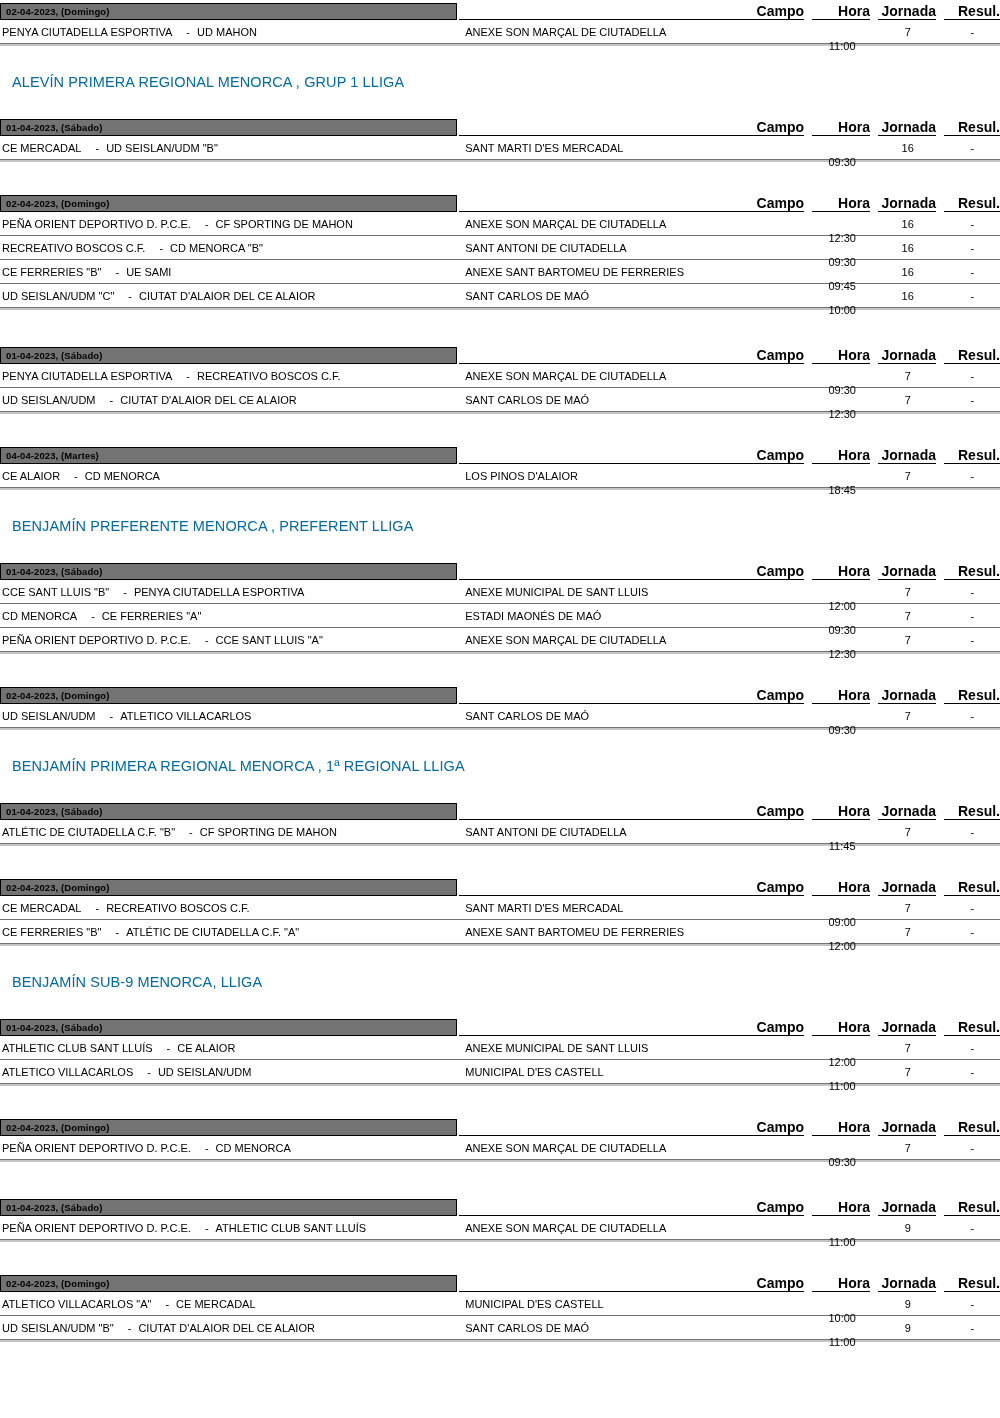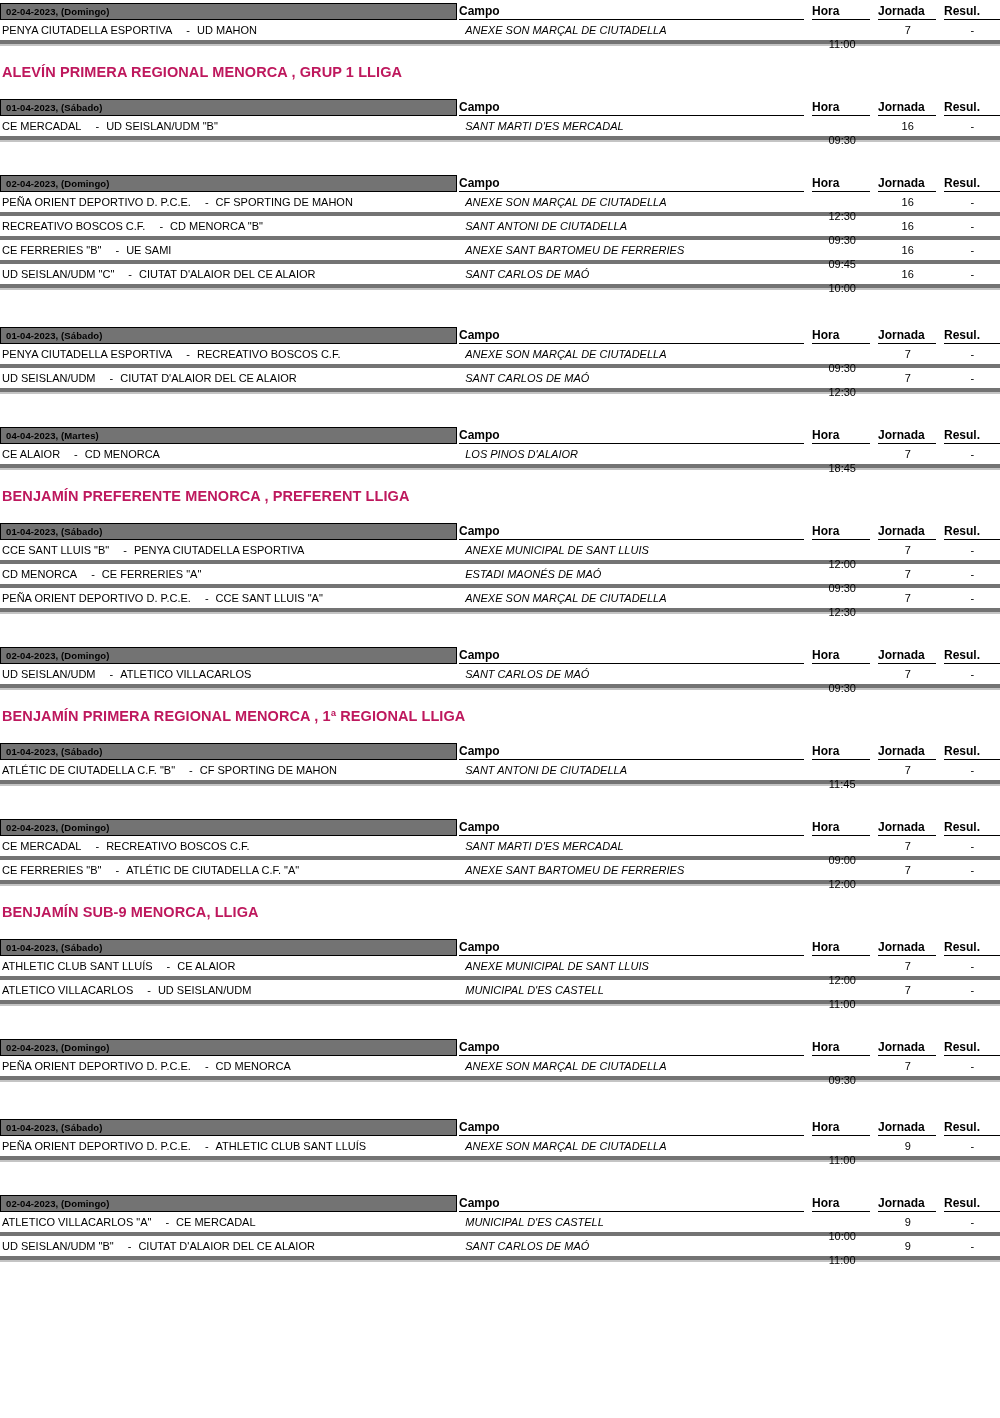--- a/index.html
+++ b/index.html
@@ -17,25 +17,25 @@
   }
 
   .page {
     width: 1000px;
     position: relative;
   }
 
   
   .comp-heading {
     font-size: 14.5px;
-    font-weight: bold;
+    font-weight: normal;
     letter-spacing: 0.1px;
-    color: #be185d;
+    color: #0369a1;
     padding: 0 0 0 2px;
-    margin: 0;
+    margin: 10px;
     white-space: nowrap;
   }
 
   
   .day-block {
     width: 1000px;
     position: relative;
   }
 
   
@@ -59,39 +59,39 @@
     white-space: nowrap;
   }
   .col-captions {
     flex: 1 1 auto;
     display: flex;
     align-items: flex-end;
     height: 17px;
     padding-left: 2px;
   }
   .cap {
-    font-size: 12px;
+    font-size: 14px;
     font-weight: bold;
-    text-align: left;
+    text-align: right;
     border-bottom: 1.2px solid #000;
     padding-bottom: 2px;
     line-height: 11px;
   }
   .cap-campo   { width: 345px; }
   .cap-hora    { width: 58px; margin-left: 8px; }
   .cap-jornada { width: 58px; margin-left: 8px; }
   .cap-resul   { width: 56px; margin-left: 8px; }
 
   
   .match-row {
     display: flex;
     align-items: center;
     width: 1000px;
     height: 24px;
-    border-bottom: 4px solid #737373;
+    border-bottom: 1px solid #737373;
     font-size: 11px;
   }
   .m-teams {
     width: 465px;
     display: flex;
     align-items: baseline;
     white-space: nowrap;
     overflow: hidden;
     padding-left: 2px;
   }
@@ -100,21 +100,20 @@
     padding: 0 7px 0 14px;
     color: #000;
   }
   .m-visit { }
   .m-campo {
     width: 345px;
     margin-left: 2px;
     white-space: nowrap;
     overflow: hidden;
     padding-left: 2px;
-    font-style: italic;
   }
   .m-hora {
     width: 58px;
     margin-left: 8px;
     text-align: center;
     margin-top: 28px;
   }
   .m-jornada {
     width: 58px;
     margin-left: 8px;

